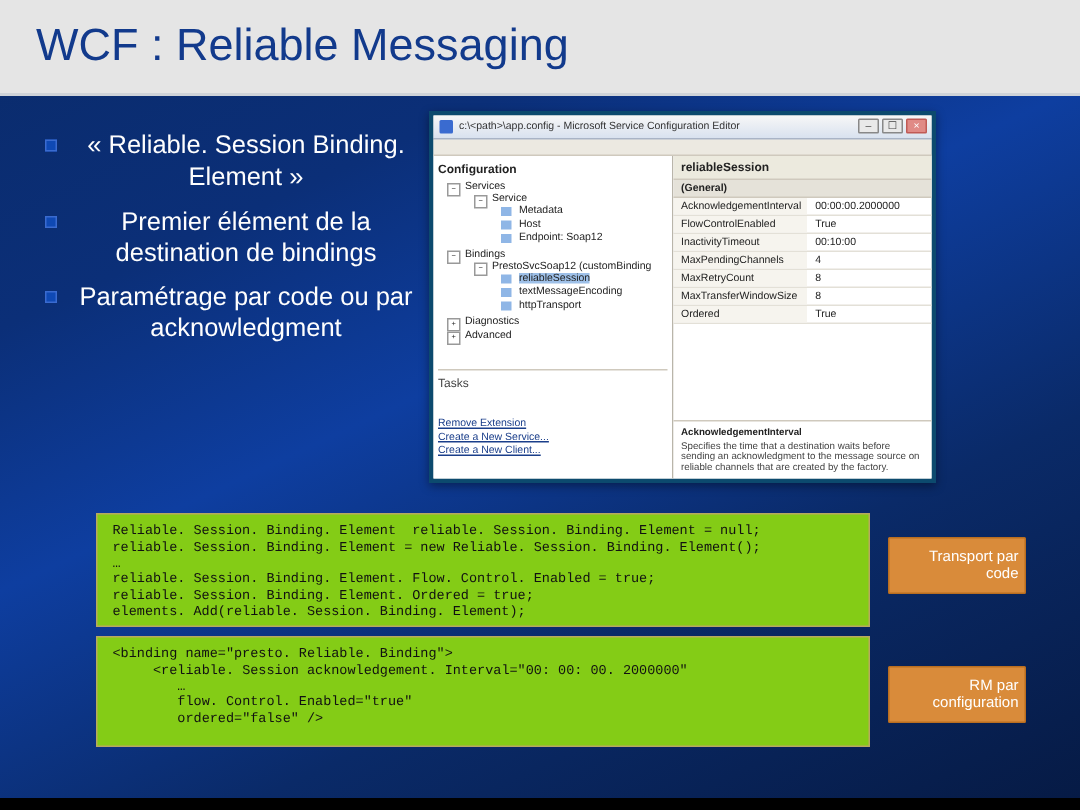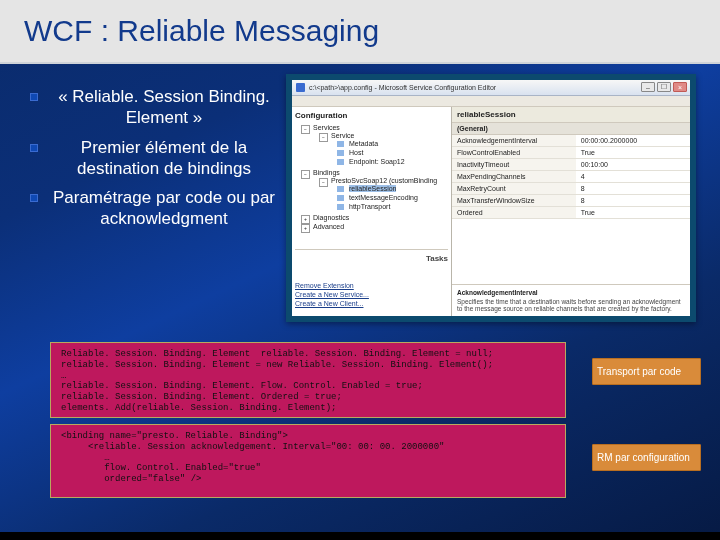--- a/index.html
+++ b/index.html
@@ -29,23 +29,23 @@
     color: #fefefe;
   }
   .bullets li { list-style: none; position: relative; padding-left: 18px; margin-bottom: 8px; text-align: center; }
   .bullets li::before {
     content: ""; position: absolute; left: 0; top: 7px;
     width: 6px; height: 6px; background: #0f49b4; border: 1px solid #3a6bd0;
   }
   
   .shot {
     position: absolute; left: 286px; top: 10px;
-    width: 410px; height: 248px;
+    width: 338px; height: 248px;
     background: #f1eee8;
-    border: 6px solid #0c4a6e;
+    border: 3px solid #0c4a6e;
     box-shadow: 0 2px 6px rgba(0,0,0,.4);
     font-size: 7px; color: #222;
   }
   .shot .titlebar {
     height: 16px;
     background: linear-gradient(#f7f7f7,#d9e2ef);
     border-bottom: 1px solid #a9b4c6;
     display: flex; align-items: center;
     padding: 0 4px;
     font-size: 7px; color: #333;
@@ -63,53 +63,53 @@
   }
   .tree .hdr { font-weight:bold; margin-bottom:3px; font-size:8px;}
   .tree ul { list-style:none; margin-left:6px;}
   .tree li { padding:1px 0; white-space:nowrap; position:relative; padding-left:12px;}
   .tree li::before{content:"";position:absolute;left:0;top:2px;width:7px;height:7px;border:1px solid #999;background:#fff;font-size:5px;}
   .tree li.exp::before{content:"−";text-align:center;line-height:6px;}
   .tree li.col::before{content:"+";text-align:center;line-height:6px;}
   .tree li.leaf::before{border:none;background:#8fb6e6;width:7px;height:6px;}
   .tree li.sel span.lbl{ background:#9ec0e8; }
   .tree .tasks { margin-top:18px; border-top:1px solid #cfc9bd; padding-top:4px;}
-  .tree .tasks .thdr{font-weight:bold;font-size:8px;color:#444;margin-bottom:18px;text-align:right;}
+  .tree .tasks .thdr{font-weight:normal;font-size:8px;color:#444;margin-bottom:18px;}
   .tree .tasks a{ display:block; color:#1a3e8a; text-decoration:underline; padding:1px 0;}
   .prop {
     flex:1; background:#fff; font-size:7px; color:#222; display:flex; flex-direction:column;
   }
   .prop .phdr{ font-weight:bold; font-size:8px; padding:3px 5px; background:#eceade; border-bottom:1px solid #cfc9bd;}
   .prop .grid{ flex:0 0 auto; }
   .prop .row{ display:flex; border-bottom:1px solid #e3e0d7;}
   .prop .row .k{ width:52%; padding:2px 5px; background:#f6f4ee;}
   .prop .row .v{ flex:1; padding:2px 5px;}
   .prop .section{ background:#e5e2d9; font-weight:bold; padding:2px 5px; border-bottom:1px solid #cfc9bd;}
   .prop .desc{ margin-top:auto; border-top:1px solid #cfc9bd; padding:4px 5px; font-size:6.5px; color:#444; }
   .prop .desc b{ display:block; margin-bottom:2px; color:#222;}
   
   .codeblock {
-    position:absolute; left:50px;
+    position:absolute; left:64px;
     width:516px;
-    background:#be185d;
+    background:#84cc16;
     border:1px solid #b8a95f;
     font-family: Consolas, "Courier New", monospace;
     font-size:9px; line-height:1.2;
     color:#111;
     padding:6px 10px;
     white-space:pre-wrap;
   }
   .code1 { top:278px; height:76px; }
   .code2 { top:360px; height:74px; }
   .tag {
     position:absolute;
-    width:109px;
+    width:92px;
     background:#d98b3a;
     border:1px solid #b96e20;
-    color:#fff; font-size:10px; text-align:left;
+    color:#fff; font-size:10px; text-align:right;
     padding:7px 4px;
     border-radius:1px;
   }
   .tag1{ left:592px; top:294px; }
   .tag2{ left:592px; top:380px; }
   .slidebar { position:absolute; left:0; right:0; bottom:0; height:8px; background:#000; }
 </style>
 </head>
 <body>
 

